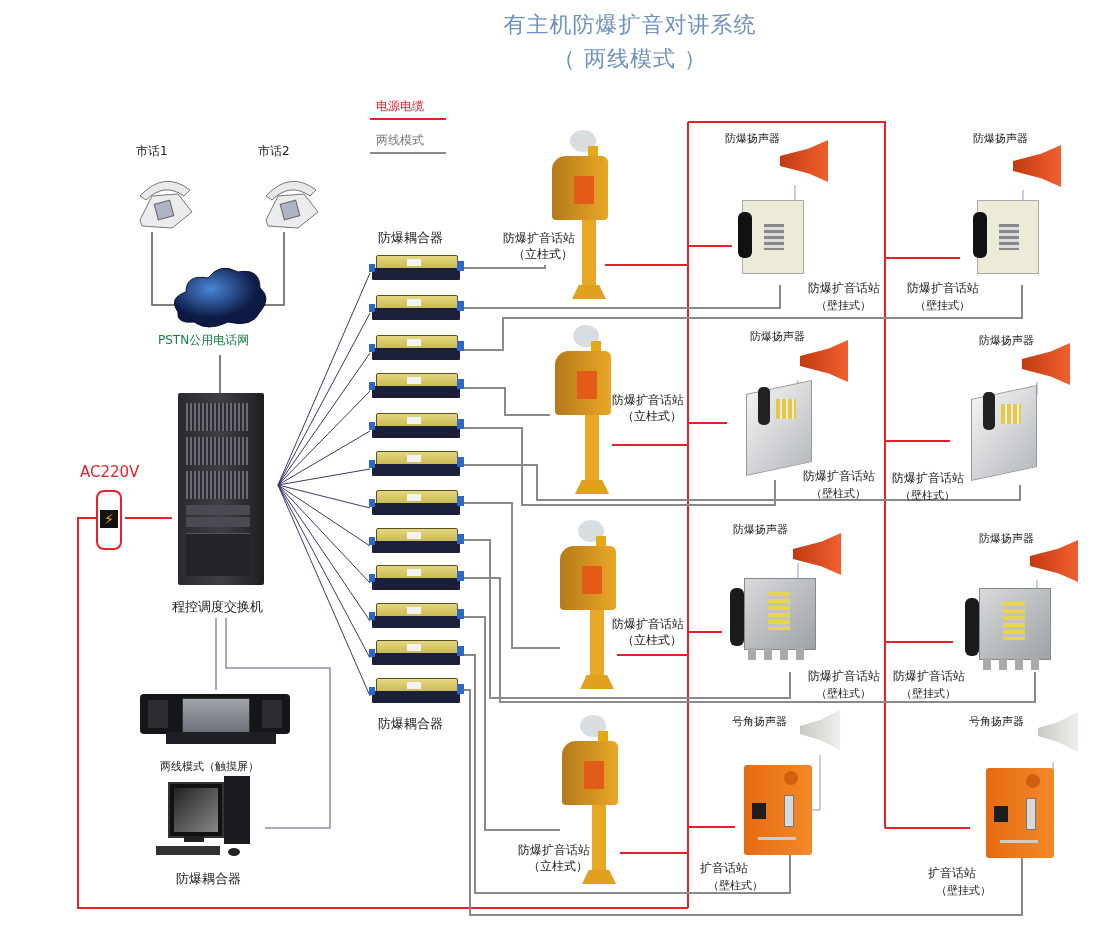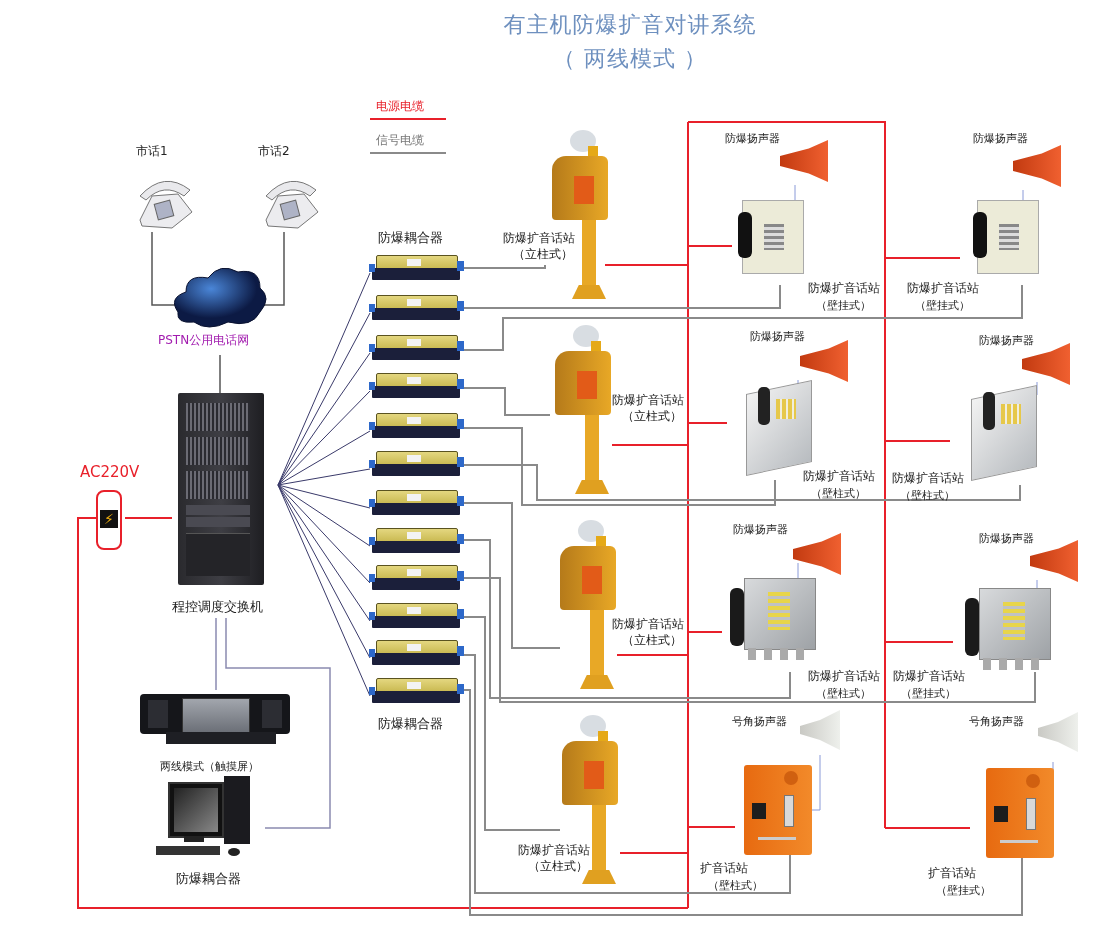--- a/index.html
+++ b/index.html
@@ -19,21 +19,21 @@
 </style>
 </head>
 <body>
 
 <div class="title" style="top:10px;">有主机防爆扩音对讲系统</div>
 <div class="title" style="top:44px;">（ 两线模式 ）</div>
 
 <div class="abs" style="left:370px; top:96px; width:80px; height:60px;">
   <div class="lbl" style="left:6px; top:2px; color:#e8202a;">电源电缆</div>
   <div class="abs" style="left:0; top:22px; width:76px; height:2px; background:#e8202a;"></div>
-  <div class="lbl" style="left:6px; top:36px; color:#777;">信号电缆</div>
+  <div class="lbl" style="left:6px; top:36px; color:#777;">两线模式</div>
   <div class="abs" style="left:0; top:56px; width:76px; height:2px; background:#8a8a8a;"></div>
 </div>
 
 <svg class="wires" width="1107" height="943">
 
   <polyline points="152,232 152,305 178,305" fill="none" stroke="#555" stroke-width="1.5"></polyline>
   <polyline points="284,232 284,305 262,305" fill="none" stroke="#555" stroke-width="1.5"></polyline>
   <line x1="220" y1="355" x2="220" y2="393" stroke="#555" stroke-width="1.5"></line>
 
   <polyline points="216,618 216,690" fill="none" stroke="#8a8ab0" stroke-width="1.5"></polyline>
@@ -113,21 +113,21 @@
 
 <svg class="abs" style="left:168px; top:262px;" width="104" height="70">
   <defs>
       <radialGradient id="cg" cx="0.4" cy="0.35">
         <stop offset="0" stop-color="#4a86d8"></stop>
         <stop offset="1" stop-color="#0c1a44"></stop>
       </radialGradient>
     </defs>
   <path d="M10 50 Q0 36 18 30 Q18 12 40 16 Q52 0 70 10 Q92 6 92 26 Q104 36 92 50 Q84 66 60 60 Q40 70 26 60 Q8 62 10 50 Z" fill="url(#cg)" stroke="#0a1230"></path>
 </svg>
-<div class="lbl" style="left:158px; top:332px; color:#a21caf;">PSTN公用电话网</div>
+<div class="lbl" style="left:158px; top:332px; color:#15803d;">PSTN公用电话网</div>
 
 <div class="abs" style="left:80px; top:463px; font-size:15px; color:#e8202a;">AC220V</div>
 <div class="abs" style="left:96px; top:490px; width:22px; height:56px; border:2px solid #e8202a; border-radius:8px; background:#fff;">
   <div class="abs" style="left:2px; top:18px; width:18px; height:18px; background:#111; color:#f2b00f; font-size:14px; line-height:18px; text-align:center;">⚡</div>
 </div>
 
 <div class="abs" style="left:178px; top:393px; width:86px; height:192px; background:linear-gradient(90deg,#2a2a2e,#3e3e44 50%,#1e1e22); border-radius:2px;">
   <div class="abs" style="left:8px; top:10px; width:64px; height:28px; background:repeating-linear-gradient(90deg,#6b6b74 0 2px,#2a2a30 2px 4px);"></div>
   <div class="abs" style="left:8px; top:44px; width:64px; height:28px; background:repeating-linear-gradient(90deg,#6b6b74 0 2px,#2a2a30 2px 4px);"></div>
   <div class="abs" style="left:8px; top:78px; width:64px; height:28px; background:repeating-linear-gradient(90deg,#6b6b74 0 2px,#2a2a30 2px 4px);"></div>

